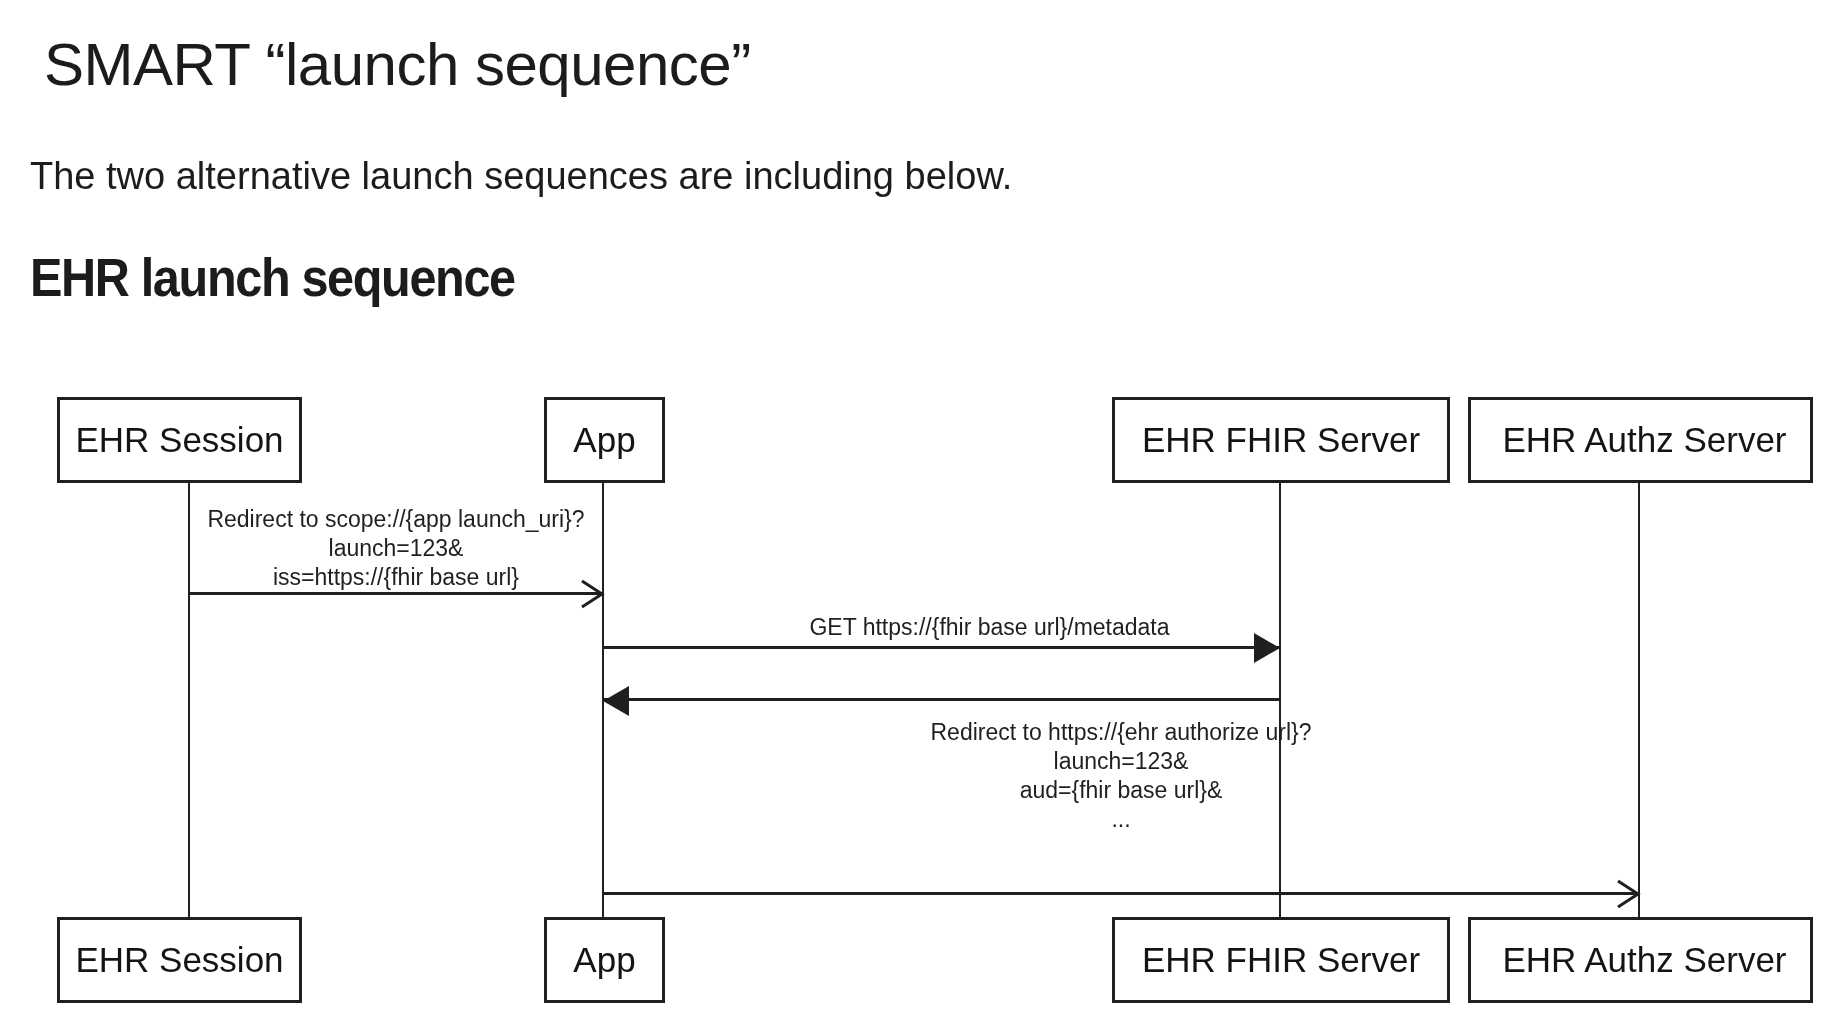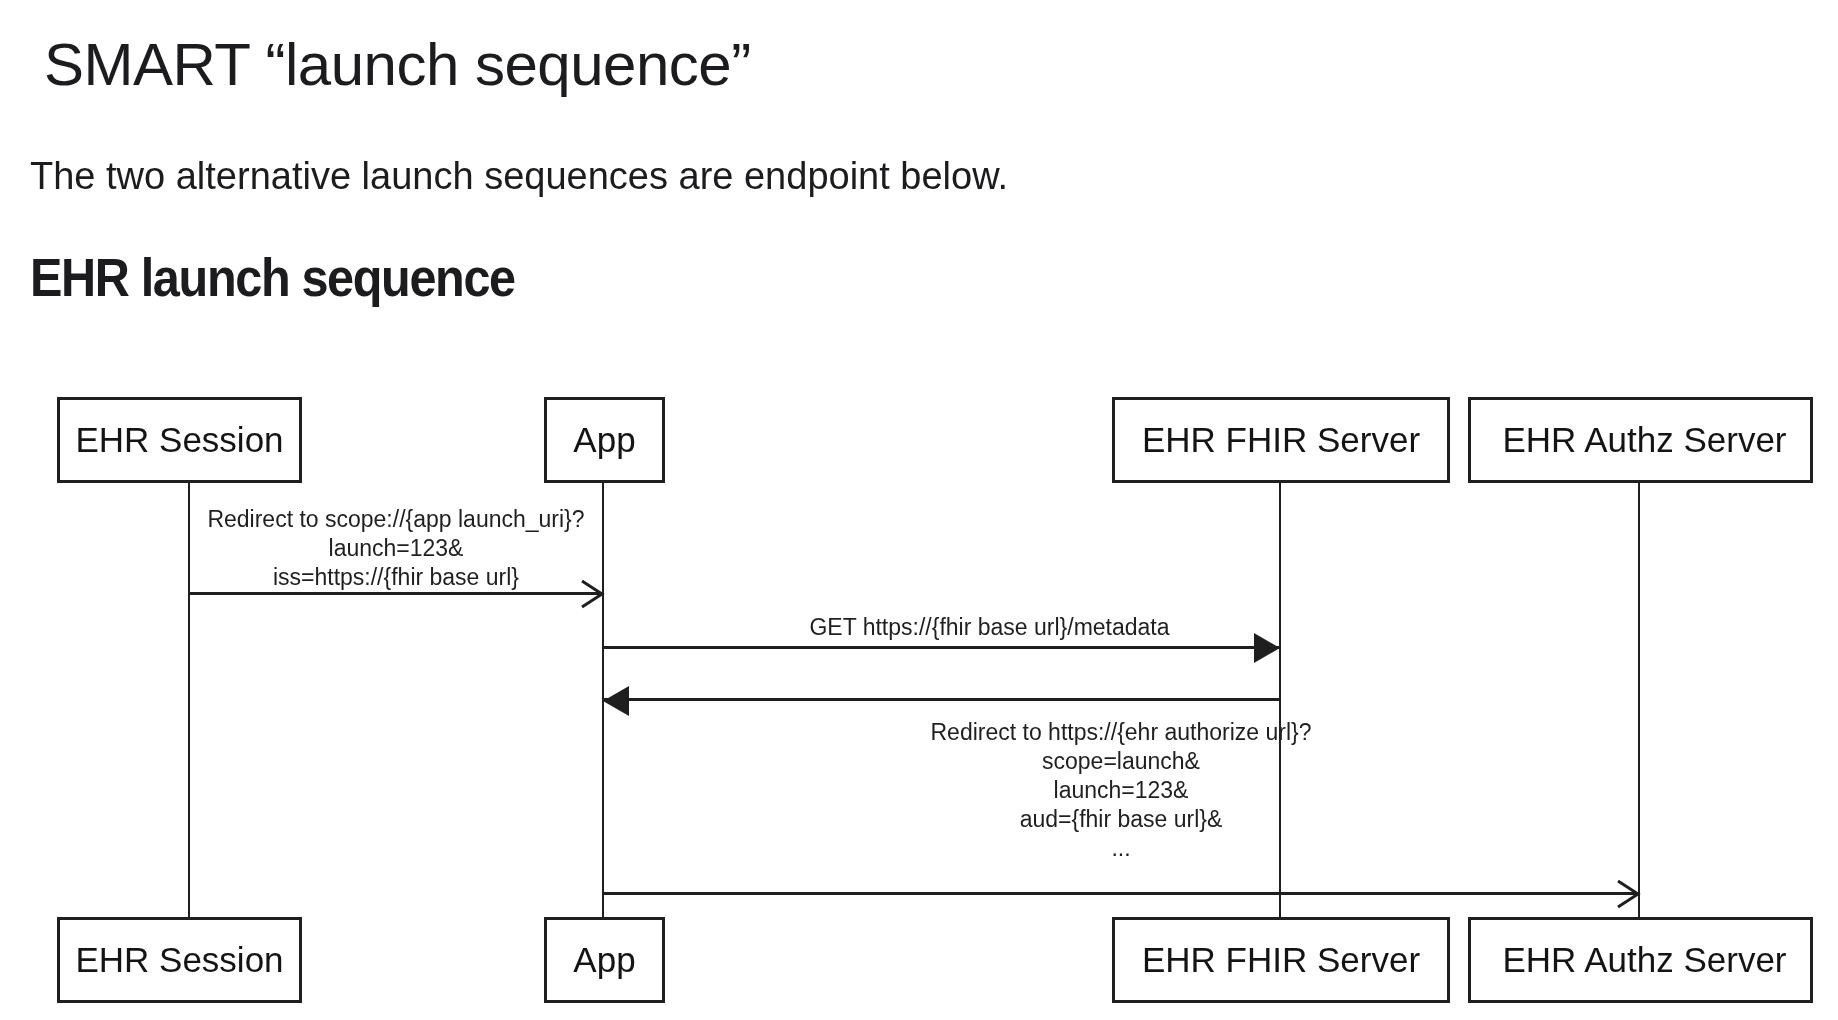--- a/index.html
+++ b/index.html
@@ -39,21 +39,21 @@
   .p4-box { left:1468px; width:345px;padding-left:8px; }
   .row-top { top:397px; }
   .row-bottom { top:917px; }
 </style>
 </head>
 <body>
 
 <div class="screen">
 
   <h1 class="page-title">SMART “launch sequence”</h1>
-  <p class="intro">The two alternative launch sequences are endpoint below.</p>
+  <p class="intro">The two alternative launch sequences are including below.</p>
   <h2 class="section-heading">EHR launch sequence</h2>
 
   <div class="diagram">
 
     <div class="lifeline" style="left:188px"></div>
     <div class="lifeline" style="left:602px"></div>
     <div class="lifeline" style="left:1279px"></div>
     <div class="lifeline" style="left:1638px"></div>
 
     <div class="pbox p1-box row-top">EHR Session</div>
@@ -79,21 +79,20 @@
       <path d="M0 0 L26 15 L0 30 Z" fill="#1f1f1f"></path>
     </svg>
 
     <div class="msg-line" style="left:603px; top:698px; width:677px;"></div>
     <svg class="head" style="left:603px; top:686px;" width="26" height="30">
       <path d="M26 0 L0 15 L26 30 Z" fill="#1f1f1f"></path>
     </svg>
 
     <div class="msg-text" style="left:603px; width:1036px; top:718px;">
       <div>Redirect to https://{ehr authorize url}?</div>
-      <div>scope=launch&amp;</div>
       <div>launch=123&amp;</div>
       <div>aud={fhir base url}&amp;</div>
       <div>...</div>
     </div>
     <div class="msg-line" style="left:603px; top:892px; width:1036px;"></div>
     <svg class="head" style="left:1615px; top:878px;" width="26" height="32">
       <path d="M3 3 L23 16 L3 29" fill="none" stroke="#1f1f1f" stroke-width="3"></path>
     </svg>
 
     <div class="pbox p1-box row-bottom">EHR Session</div>

